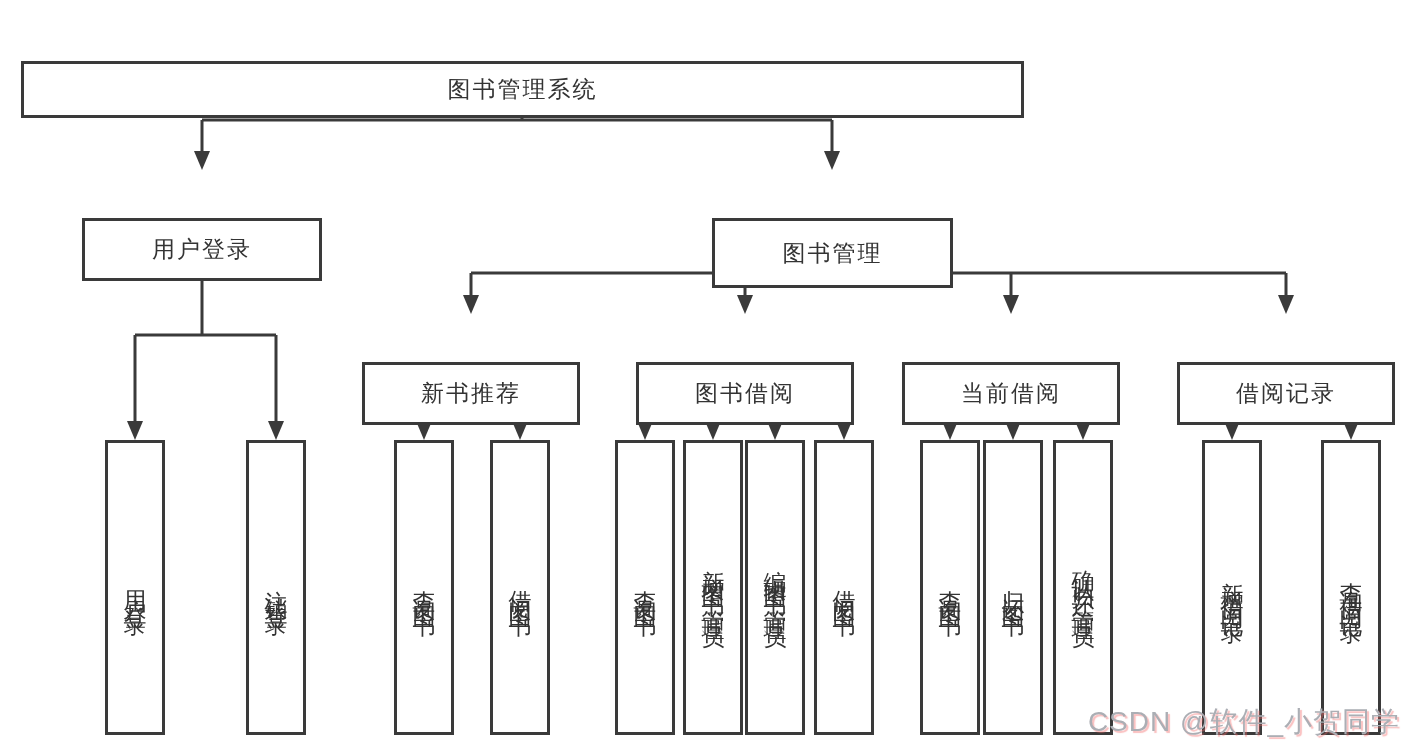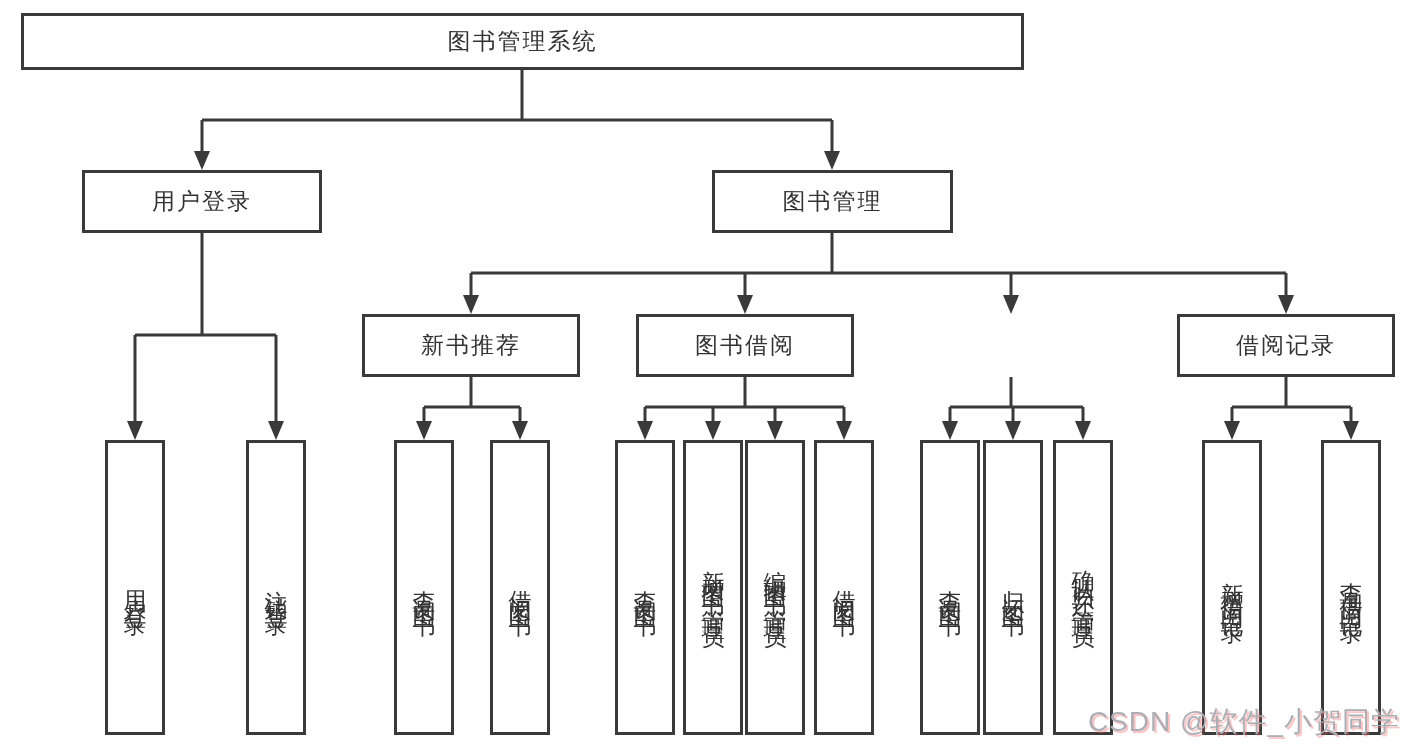--- a/index.html
+++ b/index.html
@@ -17,35 +17,36 @@
     background:#ffffff;
     border:3px solid #3a3a3a;
     display:flex;align-items:center;justify-content:center;
     color:#333333;
     z-index:2;
   }
   .h{
     font-size:23px;
     letter-spacing:2px;
     white-space:nowrap;
+    margin-top:48px;
   }
   .v{
     width:60px;top:440px;height:295px;
   }
   .v .vtext{
     writing-mode:vertical-lr;
     text-orientation:mixed;
     font-size:23px;
     letter-spacing:8px;
     line-height:1;
     white-space:nowrap;
   }
   .root{left:21px;top:13px;width:1003px;height:57px;}
   .lv1-a{left:82px;top:170px;width:240px;height:63px;}
-  .lv1-b{left:712px;top:170px;width:241px;height:63px;}
+  .lv1-b{left:712px;top:170px;width:241px;height:70px;}
   .lv2{top:314px;width:218px;height:63px;}
   .watermark{
     position:absolute;
     right:5px;bottom:6px;
     font-size:28px;
     color:#abaeb4;
     letter-spacing:1px;
     text-shadow:2px 2px 1px rgba(243,110,110,0.45);
     z-index:3;
     white-space:nowrap;
@@ -130,20 +131,23 @@
   <div class="box h lv1-b">
     <span>图书管理</span>
   </div>
 
   <div class="box h lv2" style="left:362px;">
     <span>新书推荐</span>
   </div>
   <div class="box h lv2" style="left:636px;text-align:right;">
     <span>图书借阅</span>
   </div>
+  <div class="box h lv2" style="left:902px;">
+    <span>当前借阅</span>
+  </div>
   <div class="box h lv2" style="left:1177px;">
     <span>借阅记录</span>
   </div>
 
   <div class="box v" style="left:105px;">
     <span class="vtext">用户登录</span>
   </div>
   <div class="box v" style="left:246px;">
     <span class="vtext">注销登录</span>
   </div>

